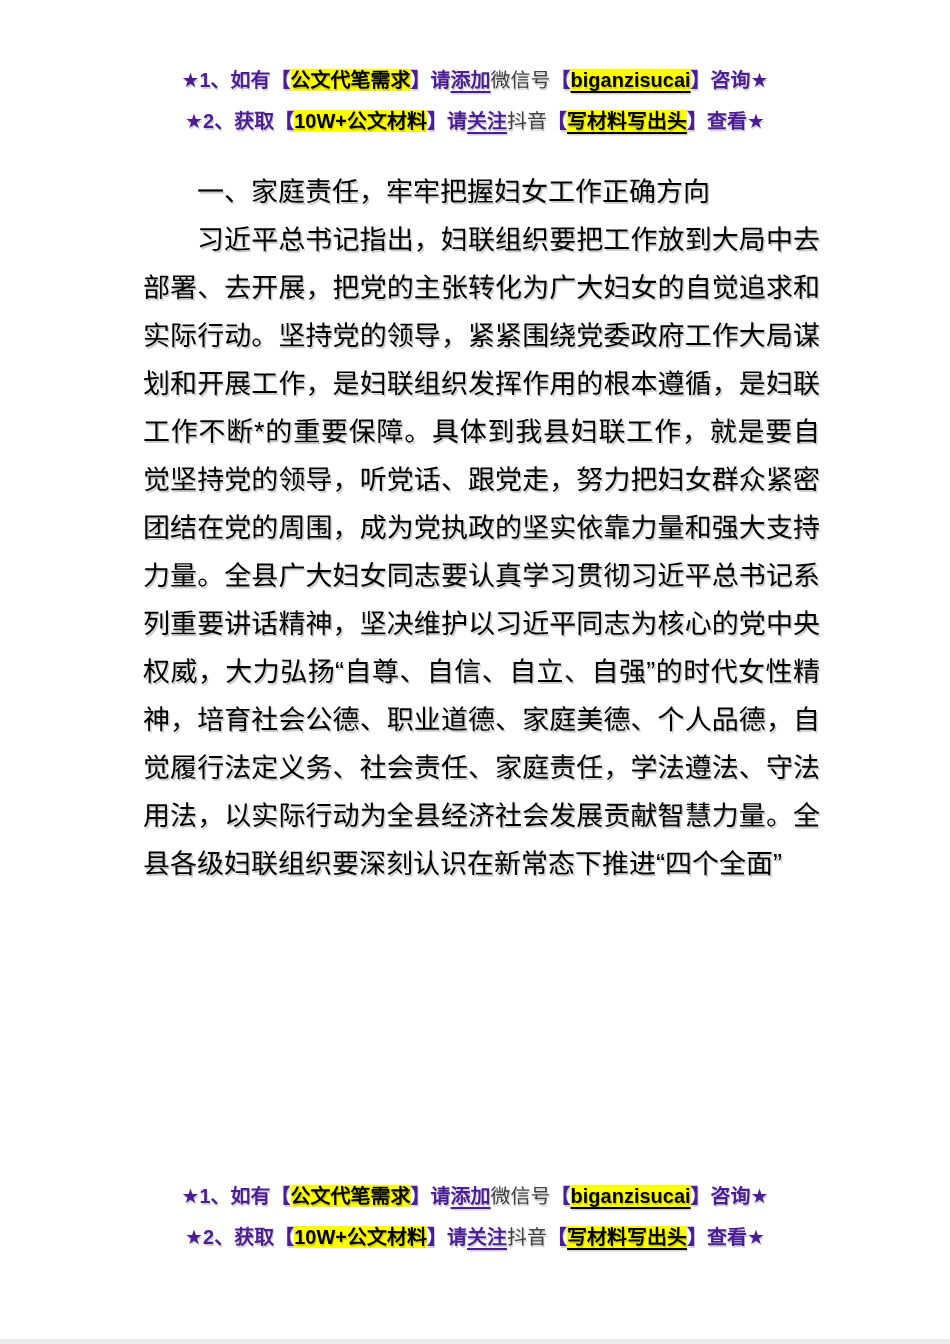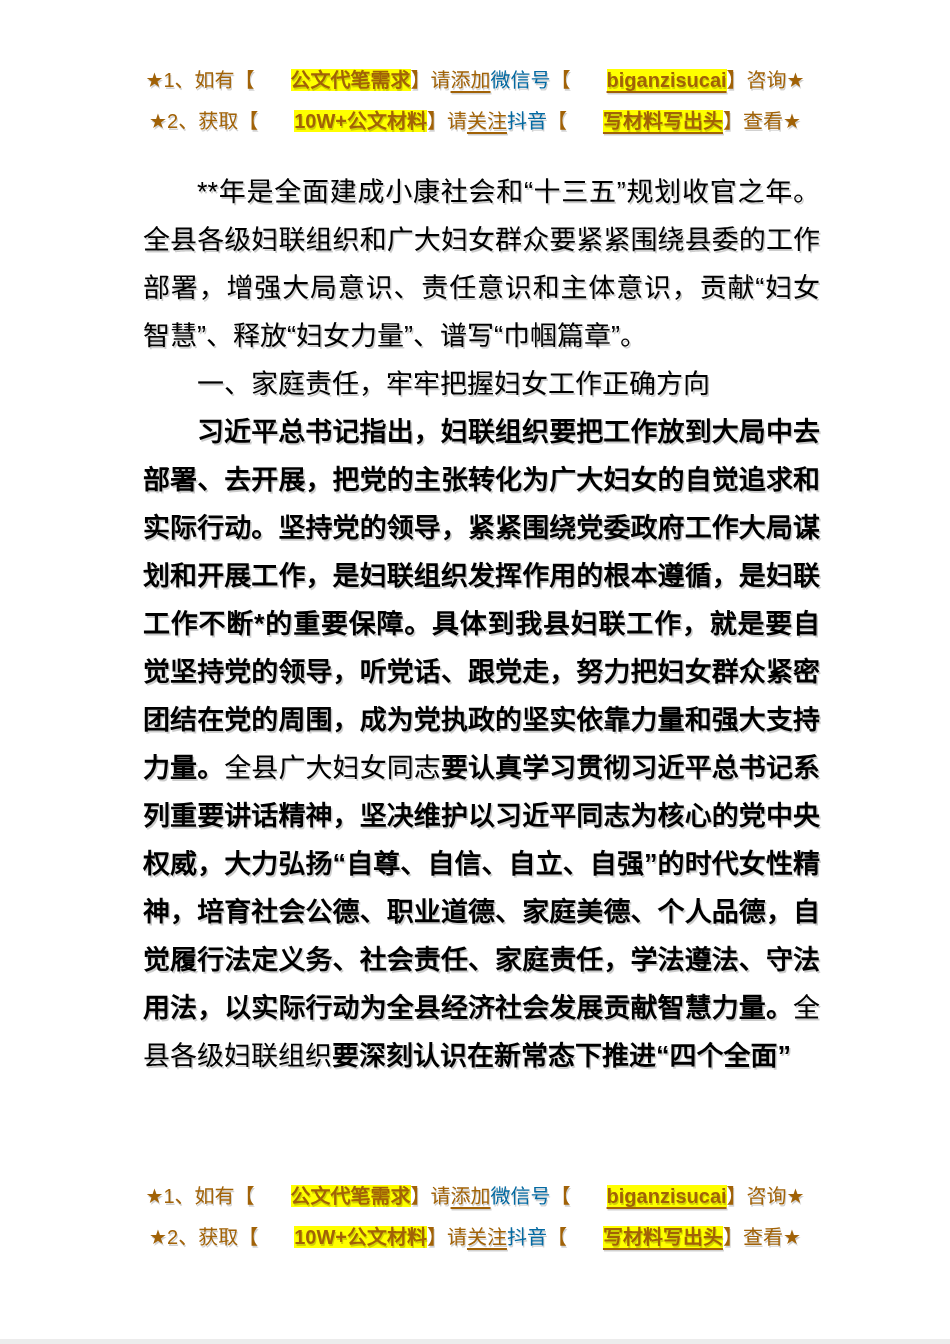--- a/index.html
+++ b/index.html
@@ -37,52 +37,51 @@
     text-shadow: 1px 1.5px 0 rgba(0,0,0,0.18);
   }
   .promo-footer {
     position: absolute;
     top: 1176px;
     left: 0;
     width: 950px;
     margin: 0;
   }
   
-  .bold { font-weight: normal; color: #a16207; }
-  .regular { font-weight: normal; color: #0369a1; }
+  .bold { font-weight: bold; color: #4c1d95; }
+  .regular { font-weight: normal; color: #404040; }
   .underline {
     text-decoration: underline;
     text-decoration-thickness: 2px;
     text-underline-offset: 4px;
     text-align: center;
   }
   .red-highlight {
-    color: #a16207;
+    color: #000000;
     background: #ffff00;
     font-weight: bold;
-    margin-left: 36px;
   }
   
   .body-text {
     margin-top: 26px;
     font-size: 27px;
     line-height: 48px;
     text-align: justify;
     color: #000000;
     text-shadow: 1.5px 2px 0 rgba(0,0,0,0.20);
   }
   .body-text p {
     margin: 0;
     text-indent: 2em;
   }
   .section-heading {
     margin: 12px 0;
   }
   .strong { font-weight: normal; }
-  .plain  { font-weight: bold; }
+  .plain  { font-weight: normal; }
   
   .page-bottom-edge {
     position: absolute;
     left: 0;
     bottom: 0;
     width: 100%;
     height: 5px;
     background: #ececec;
   }
 </style>
@@ -90,21 +89,20 @@
 <body>
 
 <div class="page">
 
   <div class="promo-block">
     <div class="promo-line"><span class="bold">★1、如有【</span><span class="red-highlight">公文代笔需求</span><span class="bold">】请</span><span class="bold underline">添加</span><span class="regular">微信号</span><span class="bold">【</span><span class="red-highlight underline">biganzisucai</span><span class="bold">】咨询★</span></div>
     <div class="promo-line"><span class="bold">★2、获取【</span><span class="red-highlight">10W+公文材料</span><span class="bold">】请</span><span class="bold underline">关注</span><span class="regular">抖音</span><span class="bold">【</span><span class="red-highlight underline">写材料写出头</span><span class="bold">】查看★</span></div>
   </div>
 
   <div class="body-text">
-    <p>**年是全面建成小康社会和“十三五”规划收官之年。全县各级妇联组织和广大妇女群众要紧紧围绕县委的工作部署，增强大局意识、责任意识和主体意识，贡献“妇女智慧”、释放“妇女力量”、谱写“巾帼篇章”。</p>
     <p class="section-heading">一、家庭责任，牢牢把握妇女工作正确方向</p>
     <p><span class="plain">习近平总书记指出，妇联组织要把工作放到大局中去部署、去开展，把党的主张转化为广大妇女的自觉追求和实际行动。坚持党的领导，紧紧围绕党委政府工作大局谋划和开展工作，是妇联组织发挥作用的根本遵循，是妇联工作不断*的重要保障。具体到我县妇联工作，就是要自觉坚持党的领导，听党话、跟党走，努力把妇女群众紧密团结在党的周围，成为党执政的坚实依靠力量和强大支持力量。</span><span class="strong">全县广大妇女同志</span><span class="plain">要认真学习贯彻习近平总书记系列重要讲话精神，坚决维护以习近平同志为核心的党中央权威，大力弘扬“自尊、自信、自立、自强”的时代女性精神，培育社会公德、职业道德、家庭美德、个人品德，自觉履行法定义务、社会责任、家庭责任，学法遵法、守法用法，以实际行动为全县经济社会发展贡献智慧力量。</span><span class="strong">全县各级妇联组织</span><span class="plain">要深刻认识在新常态下推进“四个全面”</span></p>
   </div>
 
   <div class="promo-block promo-footer">
     <div class="promo-line"><span class="bold">★1、如有【</span><span class="red-highlight">公文代笔需求</span><span class="bold">】请</span><span class="bold underline">添加</span><span class="regular">微信号</span><span class="bold">【</span><span class="red-highlight underline">biganzisucai</span><span class="bold">】咨询★</span></div>
     <div class="promo-line"><span class="bold">★2、获取【</span><span class="red-highlight">10W+公文材料</span><span class="bold">】请</span><span class="bold underline">关注</span><span class="regular">抖音</span><span class="bold">【</span><span class="red-highlight underline">写材料写出头</span><span class="bold">】查看★</span></div>
   </div>
 
   <div class="page-bottom-edge"></div>

